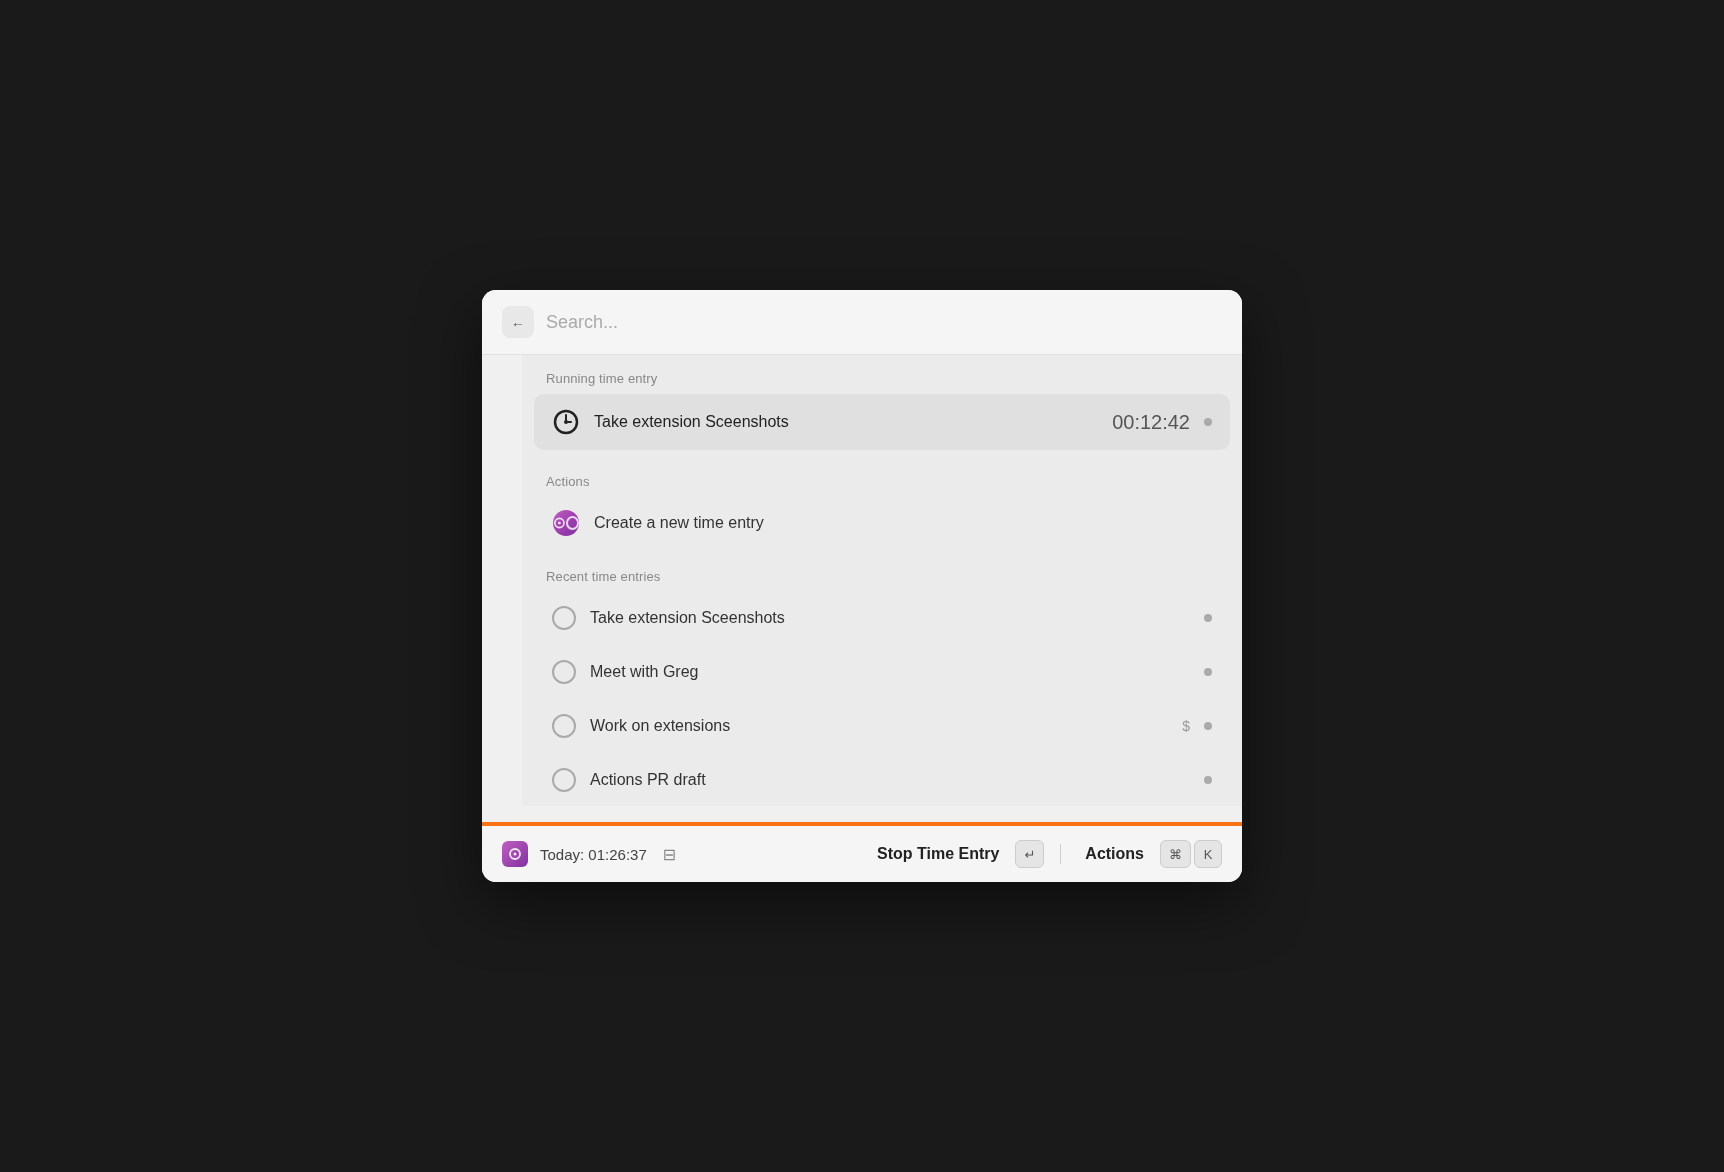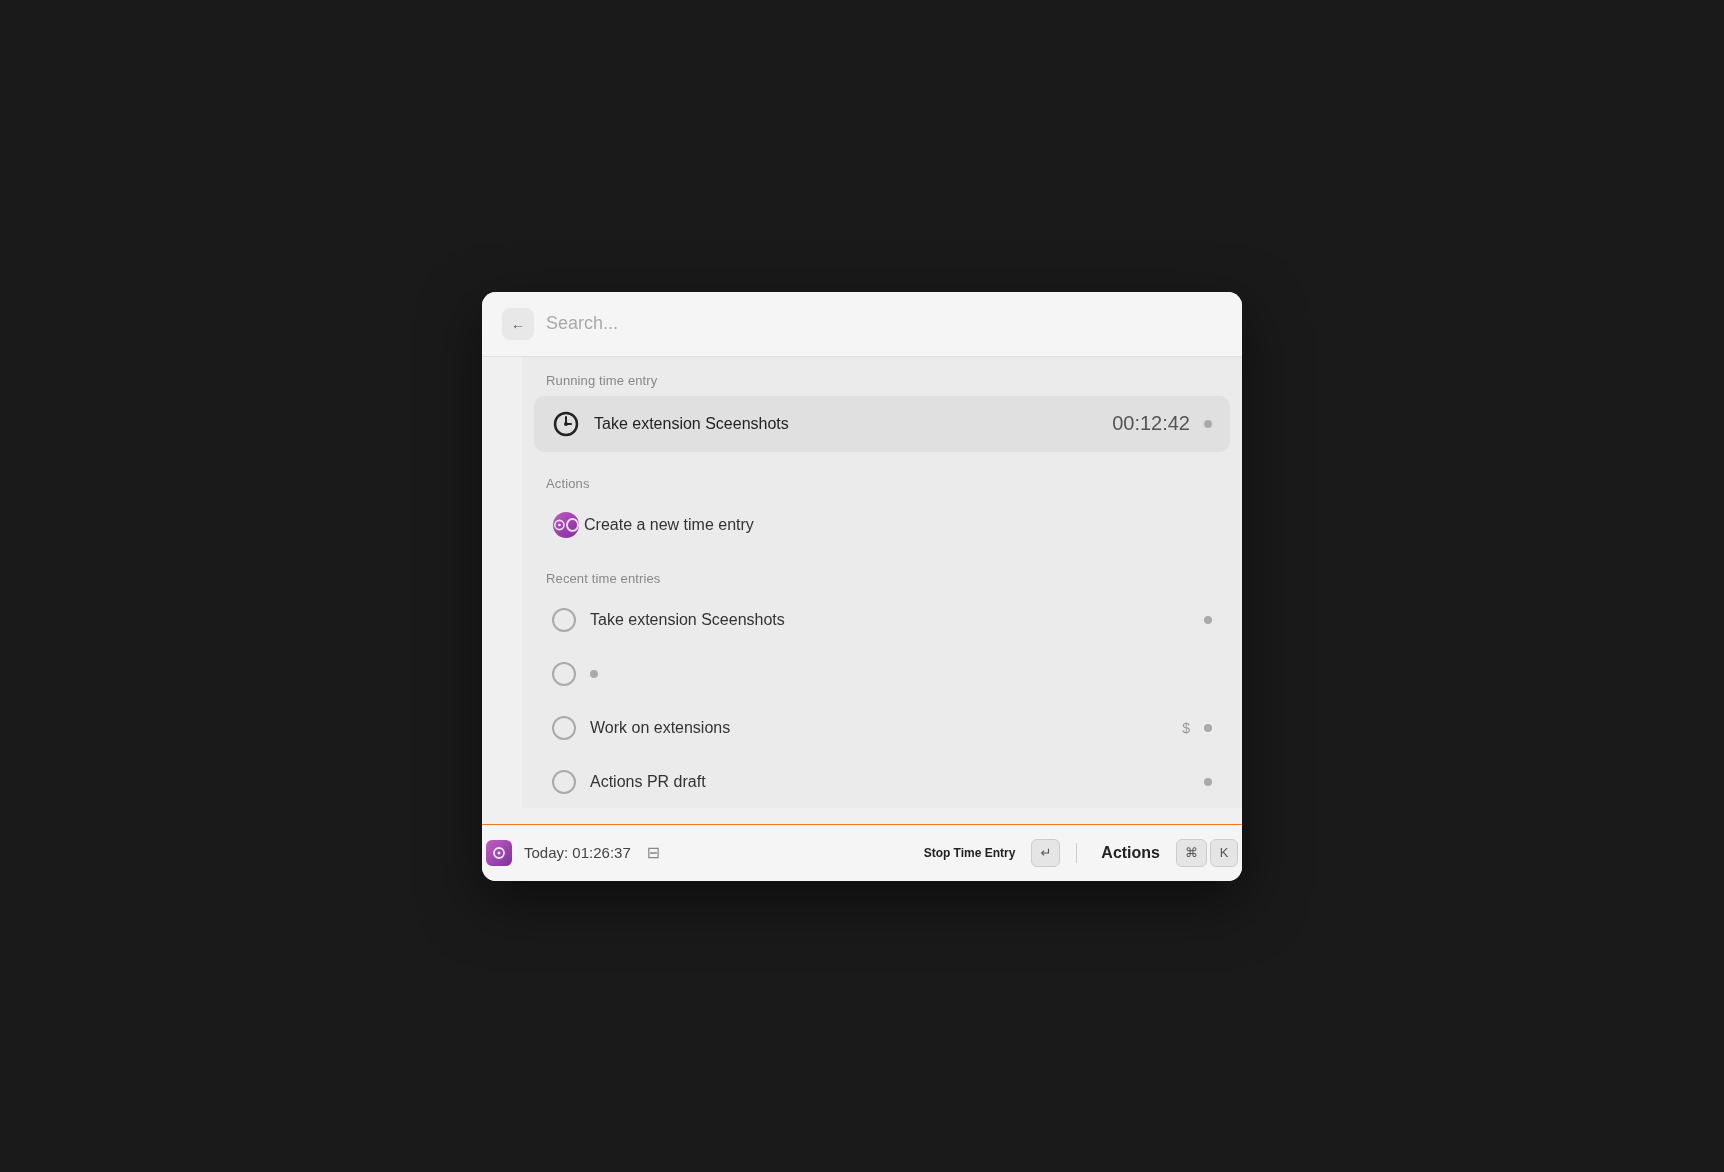--- a/index.html
+++ b/index.html
@@ -126,21 +126,21 @@
       border-radius: 50%;
       flex-shrink: 0;
     }
 
     
     .action-item {
       margin: 0 12px 4px 12px;
       padding: 12px 18px;
       display: flex;
       align-items: center;
-      gap: 4px;
+      gap: 14px;
       cursor: pointer;
       border-radius: 8px;
     }
 
     .action-icon {
       width: 28px;
       height: 28px;
       flex-shrink: 0;
       display: flex;
       align-items: center;
@@ -194,22 +194,22 @@
 
     .billable-icon {
       font-size: 14px;
       color: #999;
       margin-left: 8px;
     }
 
     
     .footer {
       background: #f5f5f5;
-      border-top: 1px solid #f97316;
-      padding: 14px 4px;
+      border-top: 4px solid #f97316;
+      padding: 14px 20px;
       display: flex;
       align-items: center;
       gap: 12px;
       margin-top: 16px;
     }
 
     .footer-toggl-icon {
       width: 26px;
       height: 26px;
       border-radius: 6px;
@@ -232,21 +232,21 @@
       margin-left: 4px;
     }
 
     .footer-spacer {
       flex: 1;
     }
 
     .stop-btn {
       background: transparent;
       border: none;
-      font-size: 12px;
+      font-size: 16px;
       font-weight: 600;
       color: #222;
       cursor: pointer;
       margin-right: 4px;
     }
 
     .kbd-btn {
       display: inline-flex;
       align-items: center;
       justify-content: center;
@@ -333,20 +333,21 @@
     <div class="section-header">Recent time entries</div>
 
     <div class="recent-entry">
       <div class="circle-icon"></div>
       <span class="entry-label">Take extension Sceenshots</span>
       <div class="dot-indicator"></div>
     </div>
 
     <div class="recent-entry">
       <div class="circle-icon"></div>
+      <span class="entry-label">Meet with Greg</span>
       <div class="dot-indicator"></div>
     </div>
 
     <div class="recent-entry">
       <div class="circle-icon"></div>
       <span class="entry-label">Work on extensions</span>
       <span class="billable-icon">$</span>
       <div class="dot-indicator"></div>
     </div>
 

